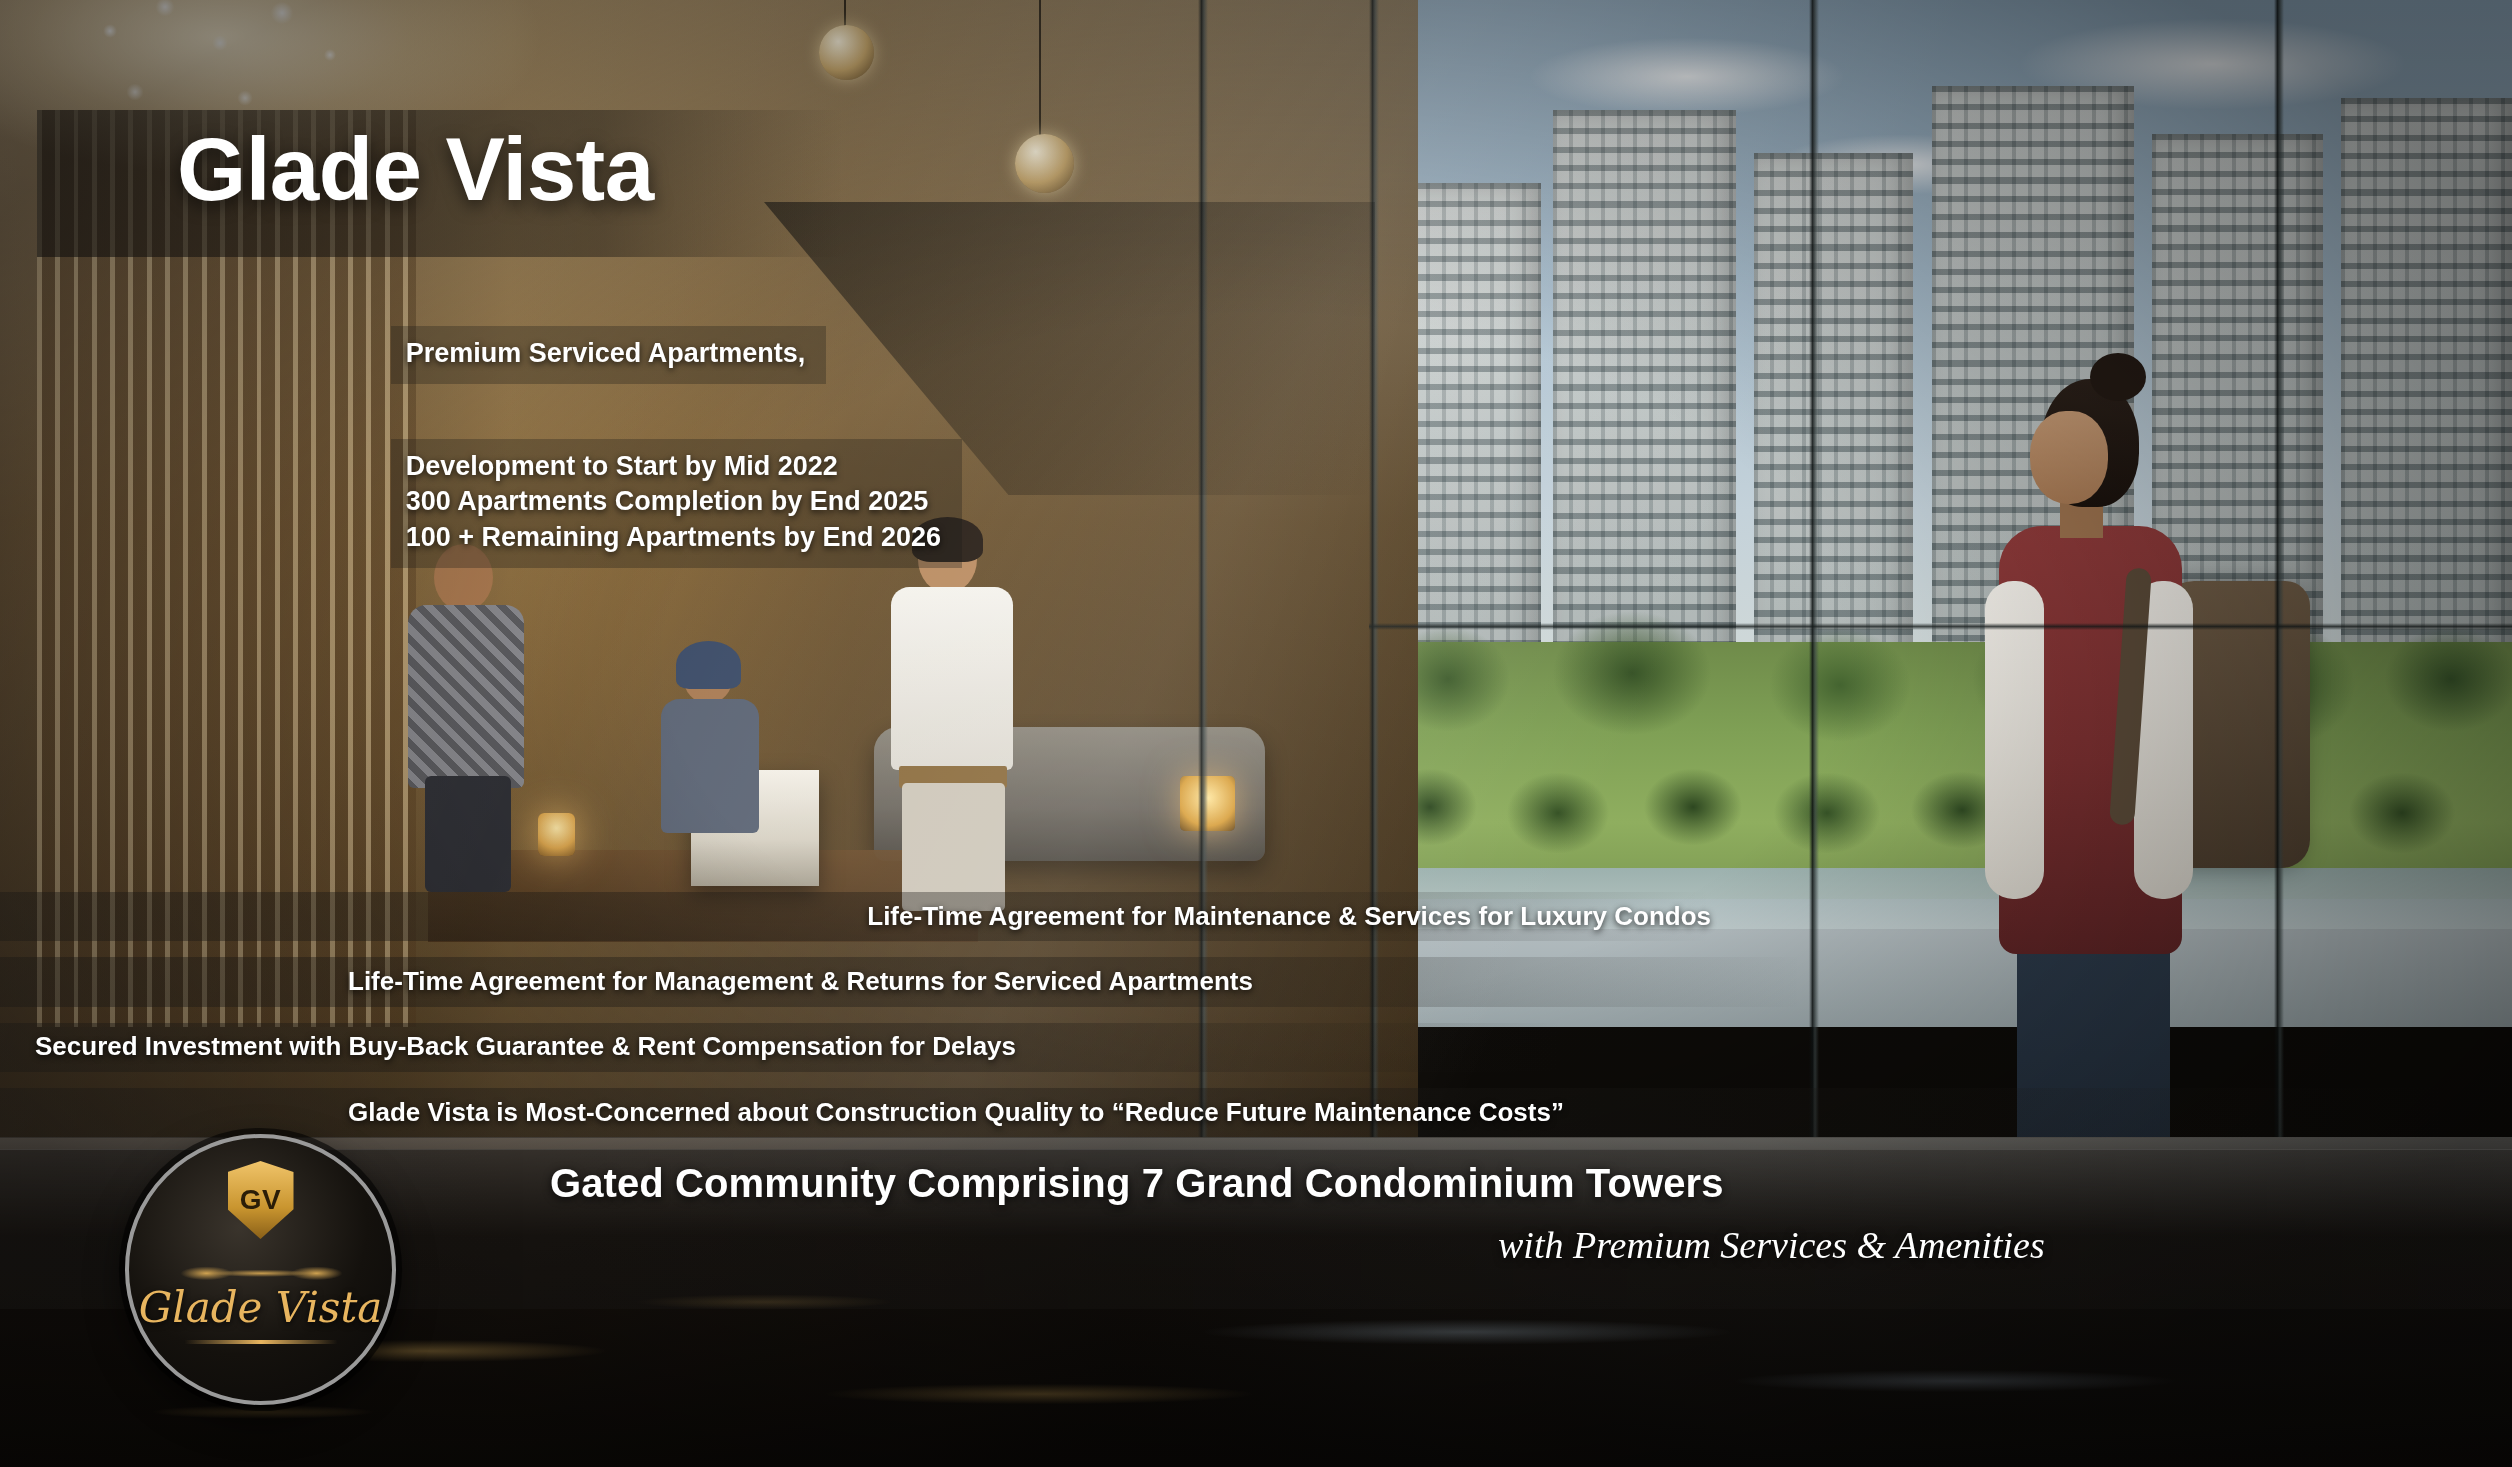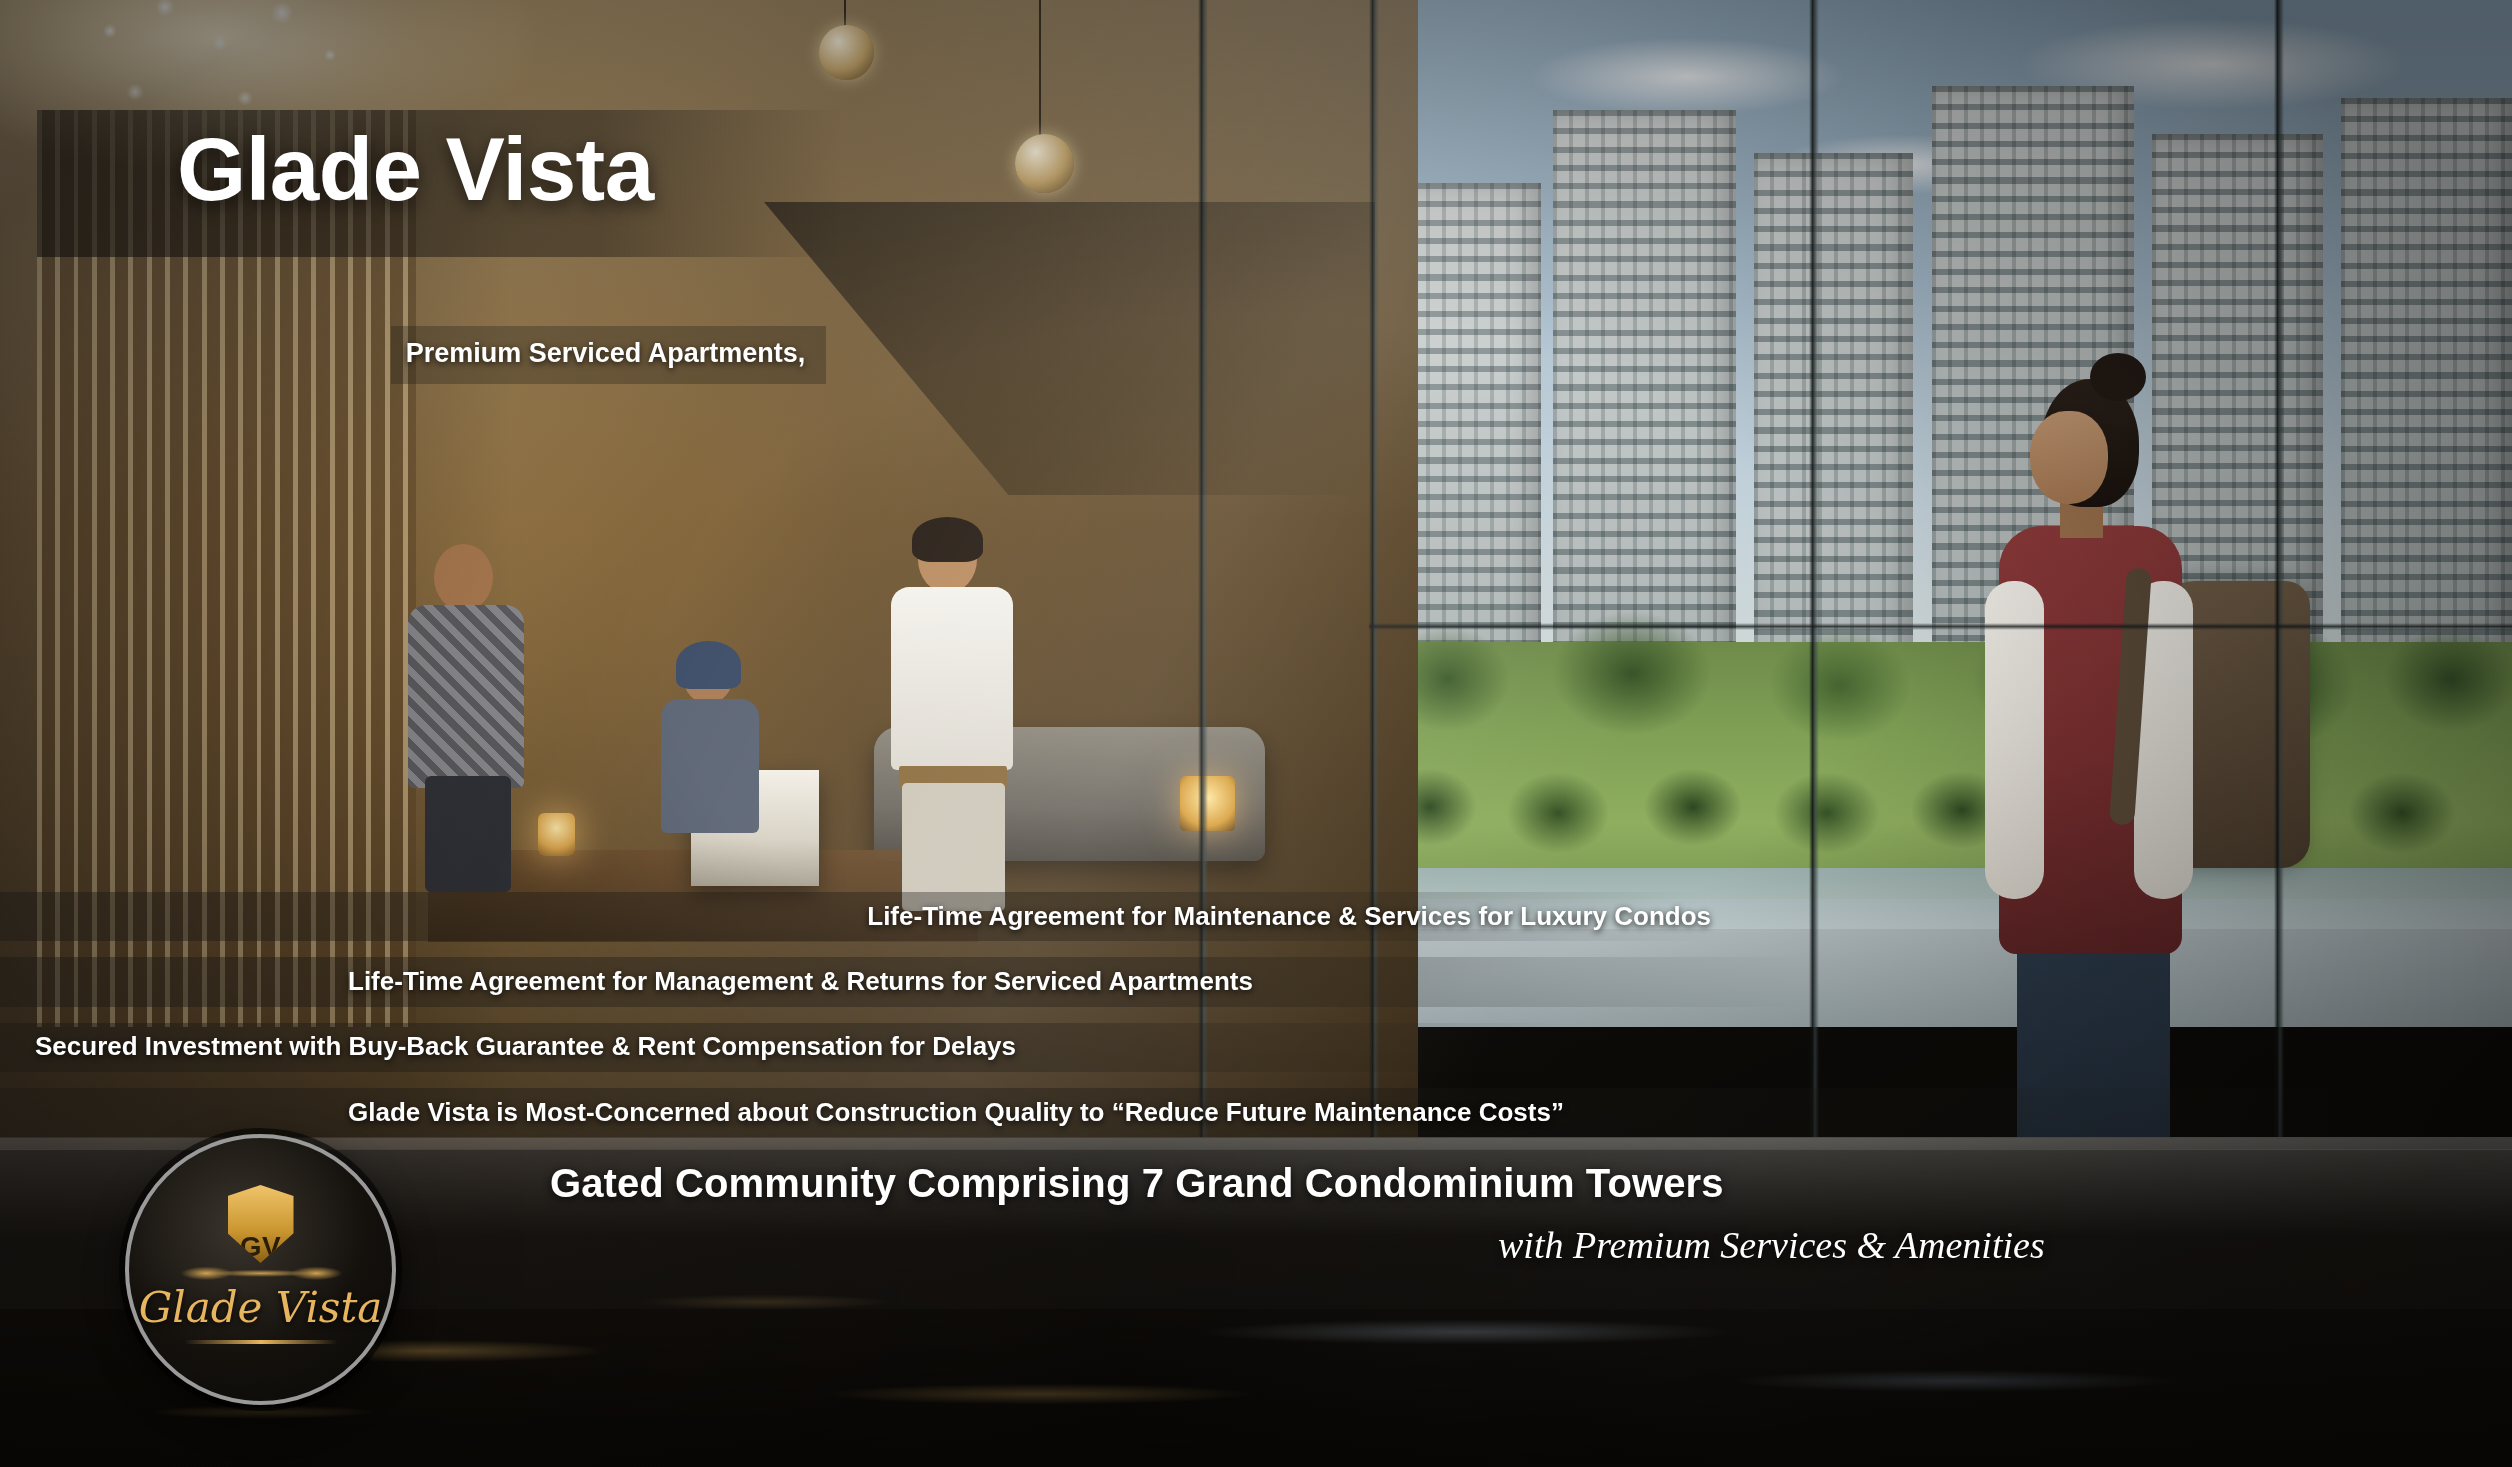--- a/index.html
+++ b/index.html
@@ -321,25 +321,25 @@
   
   .logo-badge {
     position: absolute; left: 125px; top: 1134px; width: 263px; height: 263px;
     border-radius: 50%;
     background: radial-gradient(circle at 42% 34%, #3a342c 0%, #14110d 55%, #090807 100%);
     border: 4.3px solid #9a9a9a;
     box-shadow: 0 0 0 6.1px rgba(0,0,0,0.55), 0 13.4px 37px rgba(0,0,0,0.65);
     overflow: hidden;
   }
   .logo-shield {
-    position: absolute; left: 50%; top: 47px; transform: translateX(-50%);
+    position: absolute; left: 50%; top: 23px; transform: translateX(-50%);
     width: 66px; height: 78px;
     background: linear-gradient(180deg, #f0c46a 0%, #c9952f 60%, #8a6018 100%);
     clip-path: polygon(50% 0%, 100% 14%, 100% 62%, 50% 100%, 0% 62%, 0% 14%);
-    display: flex; align-items: flex-end; justify-content: center;
+    display: flex; align-items: center; justify-content: center;
   }
   .logo-shield span {
     color: #2a1d08; font-size: 28px; font-weight: 700; letter-spacing: 0.6px;
   }
   .logo-flourish {
     position: absolute; left: 50%; top: 120px; transform: translateX(-50%);
     width: 183px; height: 31px;
     background:
       radial-gradient(ellipse 37px 9.8px at 37px 15.3px, rgba(226,176,86,0.9), rgba(226,176,86,0) 70%),
       radial-gradient(ellipse 37px 9.8px at 147px 15.3px, rgba(226,176,86,0.9), rgba(226,176,86,0) 70%),
@@ -461,20 +461,25 @@
     <div class="vignette"></div>
   </div>
 
   <div class="title-band"></div>
   <div class="title">Glade Vista</div>
 
   <div class="info-block" style="top:278px;">
     <p>Premium Serviced Apartments,</p>
   </div>
 
+  <div class="info-block" style="top:391px;">
+    <p>Development to Start by Mid 2022</p>
+    <p>300 Apartments Completion by End 2025</p>
+    <p>100 + Remaining Apartments by End 2026</p>
+  </div>
 
   <div class="features">
     <div class="feature-row" style="width:1363px;text-align:right;">
       <span>Life-Time Agreement for Maintenance &amp; Services for Luxury Condos</span>
     </div>
     <div class="feature-row" style="width:1455px;">
       <span>Life-Time Agreement for Management &amp; Returns for Serviced Apartments</span>
     </div>
     <div class="feature-row" style="width:1528px;padding-left:35px;">
       <span>Secured Investment with Buy-Back Guarantee &amp; Rent Compensation for Delays</span>

